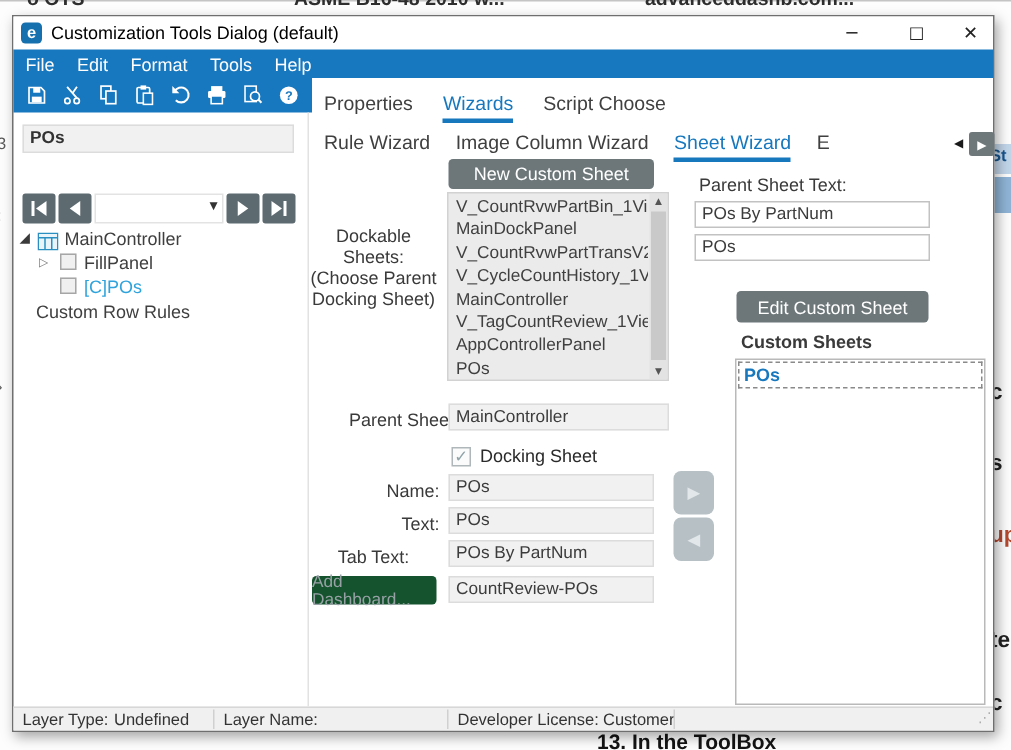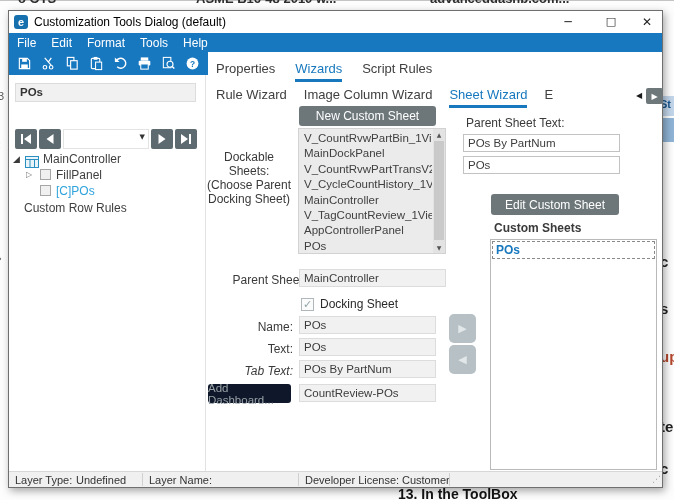--- a/index.html
+++ b/index.html
@@ -96,23 +96,23 @@
 
   .ps-lbl{left:196px;top:262px;width:88px;text-align:right;padding-left:13px;}
   .ps-field{left:290px;top:258px;width:147px;height:18px;}
   .chk{left:292px;top:287px;width:13px;height:13px;background:#fbfbfb;border:1px solid #b0b7ba;
        box-sizing:border-box;color:#8fa3a8;font-size:11px;line-height:11px;text-align:center;}
   .chk-lbl{left:311px;top:286px;color:#2a2a2a;}
   .name-lbl{left:196px;top:309px;width:88px;text-align:right;}
   .name-field{left:290px;top:305px;width:137px;height:18px;}
   .text-lbl{left:196px;top:331px;width:88px;text-align:right;}
   .text-field{left:290px;top:327px;width:137px;height:18px;}
-  .tabtext-lbl{left:196px;top:353px;width:88px;text-align:right;font-style:italic;}
+  .tabtext-lbl{left:196px;top:353px;width:88px;text-align:center;}
   .tabtext-field{left:290px;top:349px;width:137px;height:18px;}
-  .btn-dash{left:199px;top:373px;width:83px;height:19px;background:#0f172a;color:#97a1a5;
+  .btn-dash{left:199px;top:373px;width:83px;height:19px;background:#14532d;color:#97a1a5;
             border-radius:3px;font-size:11.5px;display:flex;align-items:center;justify-content:center;}
   .dash-field{left:290px;top:373px;width:137px;height:18px;}
   .movebtn{left:440px;width:27px;height:29px;background:#b6c0c5;border-radius:5px;color:#e2e8ea;
            display:flex;align-items:center;justify-content:center;font-size:11px;}
   .move-r{top:303px;}
   .move-l{top:334px;}
 
   
   .statusbar{left:0;top:460px;width:653px;height:16px;background:#f0f0f0;border-top:1px solid #d7d7d7;
              box-sizing:border-box;font-size:11px;color:#333;}
@@ -267,21 +267,21 @@
   <div class="abs tree-box" style="left:31px;top:174px"></div>
   <div class="abs tree-label" style="left:47px;top:173px;color:#2ea3dc">[C]POs</div>
 
   <div class="abs tree-label" style="left:15px;top:190px">Custom Row Rules</div>
 
   <div class="abs splitter"></div>
 
   <div class="abs tabrow1">
     <div class="tab">Properties</div>
     <div class="tab sel">Wizards</div>
-    <div class="tab">Script Rules</div>
+    <div class="tab">Script Choose</div>
   </div>
   <div class="abs tabrow2">
     <div class="tab">Rule Wizard</div>
     <div class="tab">Image Column Wizard</div>
     <div class="tab sel">Sheet Wizard</div>
     <div class="tab">E</div>
   </div>
   <div class="abs tabscroll-prev icon-glyph">◀</div>
   <div class="abs tabscroll-next">
     <span class="icon-glyph">▶</span>

